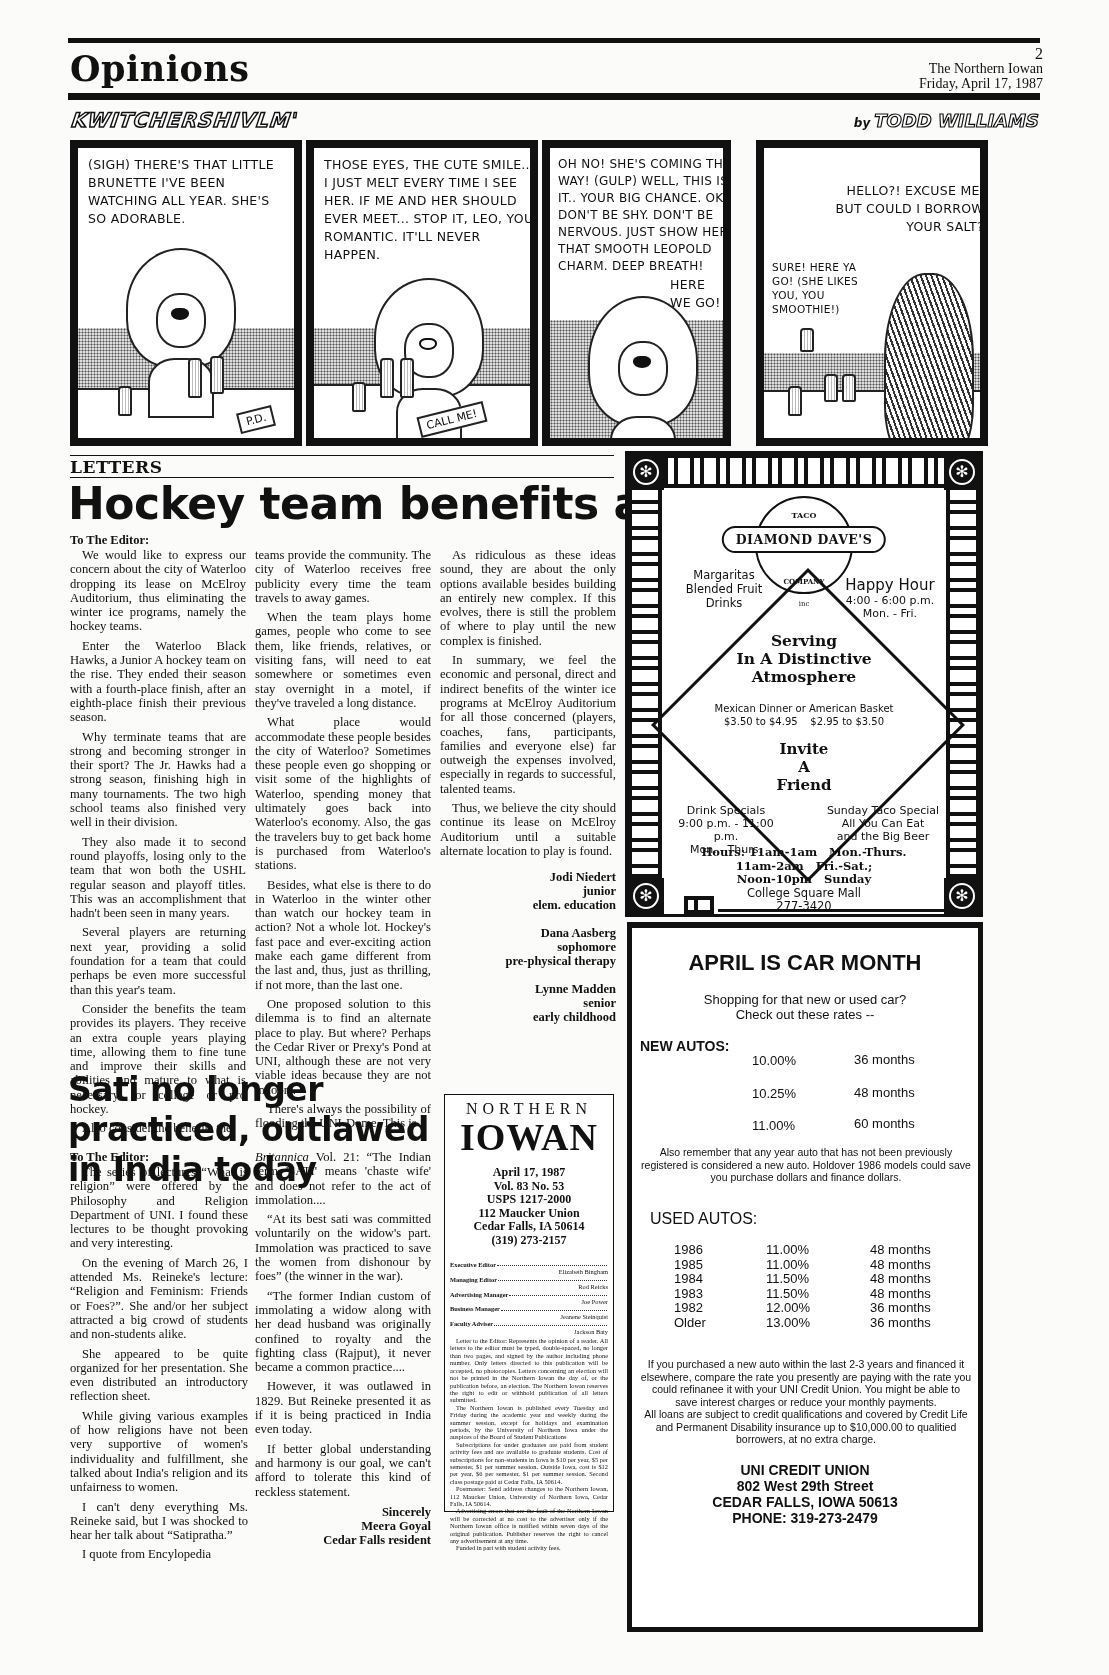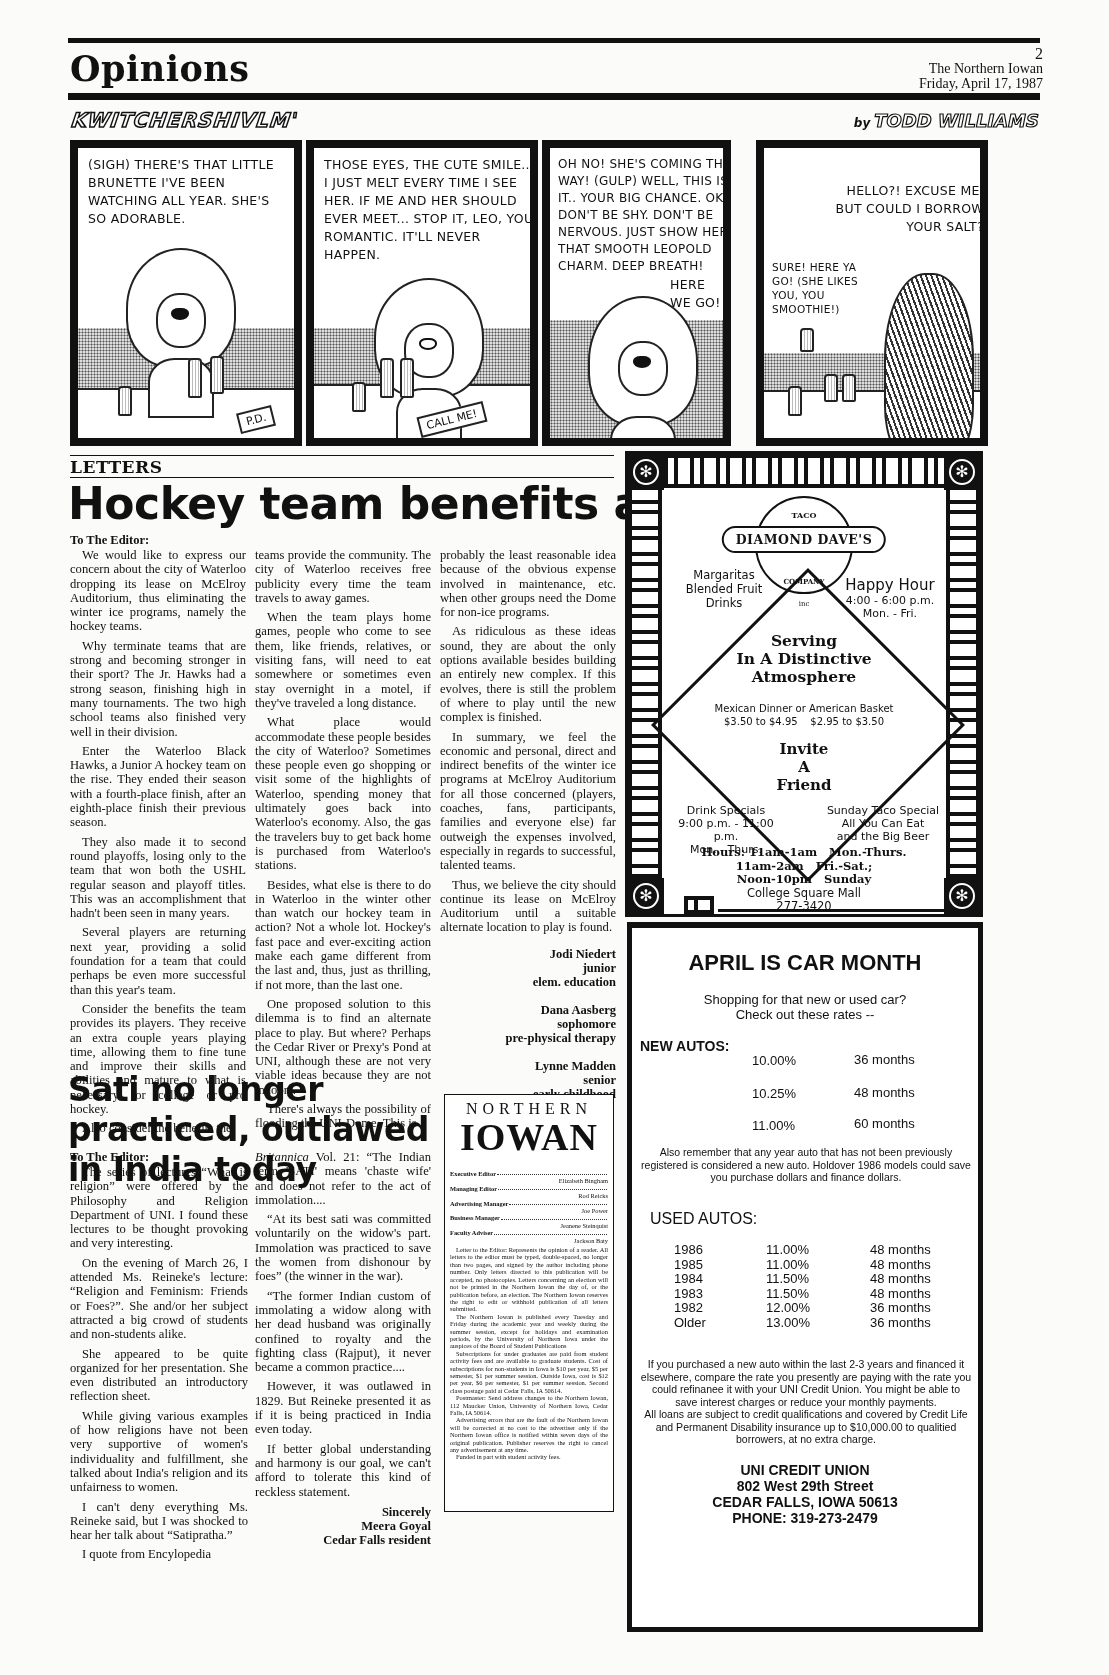--- a/index.html
+++ b/index.html
@@ -174,37 +174,36 @@
 </div>
 
 <div class="section-label">LETTERS</div>
 <div class="rule" style="left:70px; top:455px; width:544px; height:1px;"></div>
 <div class="rule" style="left:70px; top:477px; width:544px; height:1px;"></div>
 <div class="headline hl1">Hockey team benefits area</div>
 <div class="to-editor" style="left:70px; top:533px;">To The Editor:</div>
 
 <div class="col" style="left:70px; top:548px; width:176px;">
   <p>We would like to express our concern about the city of Waterloo dropping its lease on McElroy Auditorium, thus eliminating the winter ice programs, namely the hockey teams.</p>
+  <p>Enter the Waterloo Black Hawks, a Junior A hockey team on the rise. They ended their season with a fourth-place finish, after an eighth-place finish their previous season.</p>
   <p>Why terminate teams that are strong and becoming stronger in their sport? The Jr. Hawks had a strong season, finishing high in many tournaments. The two high school teams also finished very well in their division.</p>
-  <p>Enter the Waterloo Black Hawks, a Junior A hockey team on the rise. They ended their season with a fourth-place finish, after an eighth-place finish their previous season.</p>
   <p>They also made it to second round playoffs, losing only to the team that won both the USHL regular season and playoff titles. This was an accomplishment that hadn't been seen in many years.</p>
   <p>Several players are returning next year, providing a solid foundation for a team that could perhaps be even more successful than this year's team.</p>
   <p>Consider the benefits the team provides its players. They receive an extra couple years playing time, allowing them to fine tune and improve their skills and abilities and mature to what is necessary for college or pro hockey.</p>
   <p>Also consider the benefits the</p>
 </div>
 <div class="col" style="left:255px; top:548px; width:176px;">
   <p class="noindent">teams provide the community. The city of Waterloo receives free publicity every time the team travels to away games.</p>
   <p>When the team plays home games, people who come to see them, like friends, relatives, or visiting fans, will need to eat somewhere or sometimes even stay overnight in a motel, if they've traveled a long distance.</p>
   <p>What place would accommodate these people besides the city of Waterloo? Sometimes these people even go shopping or visit some of the highlights of Waterloo, spending money that ultimately goes back into Waterloo's economy. Also, the gas the travelers buy to get back home is purchased from Waterloo's stations.</p>
   <p>Besides, what else is there to do in Waterloo in the winter other than watch our hockey team in action? Not a whole lot. Hockey's fast pace and ever-exciting action make each game different from the last and, thus, just as thrilling, if not more, than the last one.</p>
   <p>One proposed solution to this dilemma is to find an alternate place to play. But where? Perhaps the Cedar River or Prexy's Pond at UNI, although these are not very viable ideas because they are not indoors.</p>
   <p>There's always the possibility of flooding the UNI-Dome. This is</p>
 </div>
 <div class="col" style="left:440px; top:548px; width:176px;">
-  <p class="noindent">probably the least reasonable idea because of the obvious expense involved in maintenance, etc. when other groups need the Dome for non-ice programs.</p>
   <p>As ridiculous as these ideas sound, they are about the only options available besides building an entirely new complex. If this evolves, there is still the problem of where to play until the new complex is finished.</p>
   <p>In summary, we feel the economic and personal, direct and indirect benefits of the winter ice programs at McElroy Auditorium for all those concerned (players, coaches, fans, participants, families and everyone else) far outweigh the expenses involved, especially in regards to successful, talented teams.</p>
   <p>Thus, we believe the city should continue its lease on McElroy Auditorium until a suitable alternate location to play is found.</p>
   <div class="sig" style="margin-top:12px;">
     <div class="block">
       <div>Jodi Niedert</div>
       <div>junior</div>
       <div>elem. education</div>
     </div>
     <div class="block">
@@ -239,20 +238,28 @@
   <div class="sig" style="margin-top:6px;">
     <div>Sincerely</div>
     <div>Meera Goyal</div>
     <div>Cedar Falls resident</div>
   </div>
 </div>
 
 <div class="mast-box">
   <div class="ne">NORTHERN</div>
   <div class="iowan">IOWAN</div>
+  <div class="info">
+    <div>April 17, 1987</div>
+    <div>Vol. 83 No. 53</div>
+    <div>USPS 1217-2000</div>
+    <div>112 Maucker Union</div>
+    <div>Cedar Falls, IA 50614</div>
+    <div>(319) 273-2157</div>
+  </div>
   <div class="staff">
     <div class="role">
         <span>Executive Editor</span>
         <span class="dots"></span>
       </div>
     <div class="nm">Elizabeth Bingham</div>
     <div class="role">
         <span>Managing Editor</span>
         <span class="dots"></span>
       </div>

